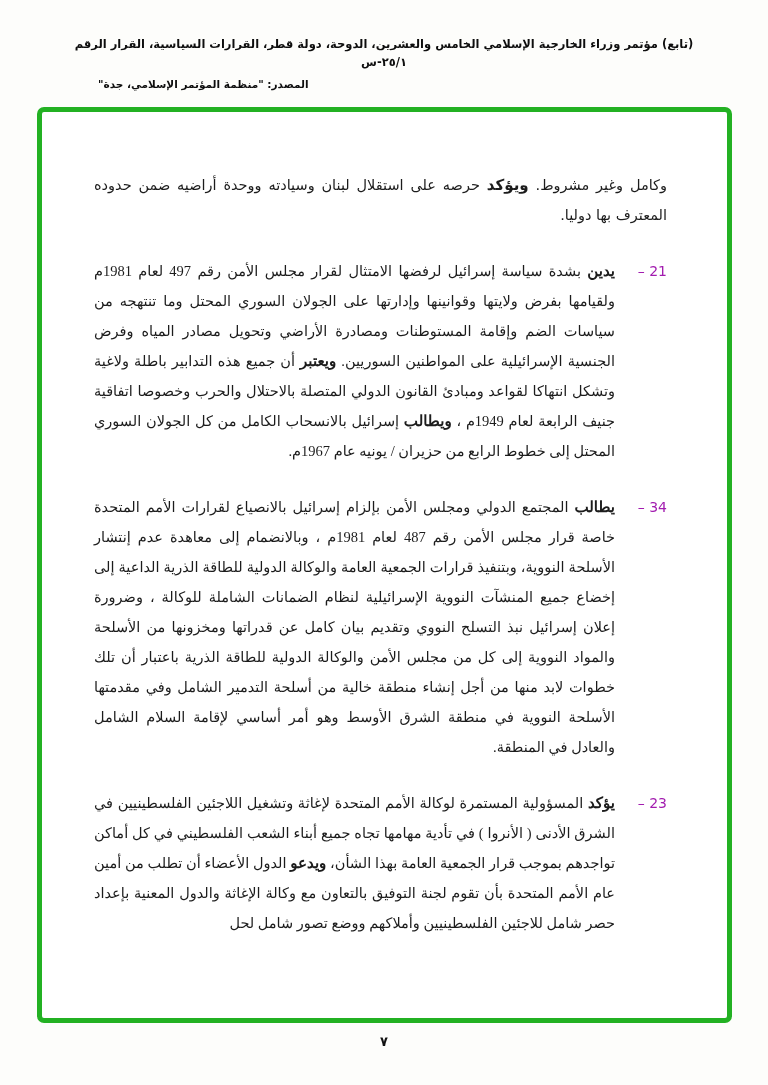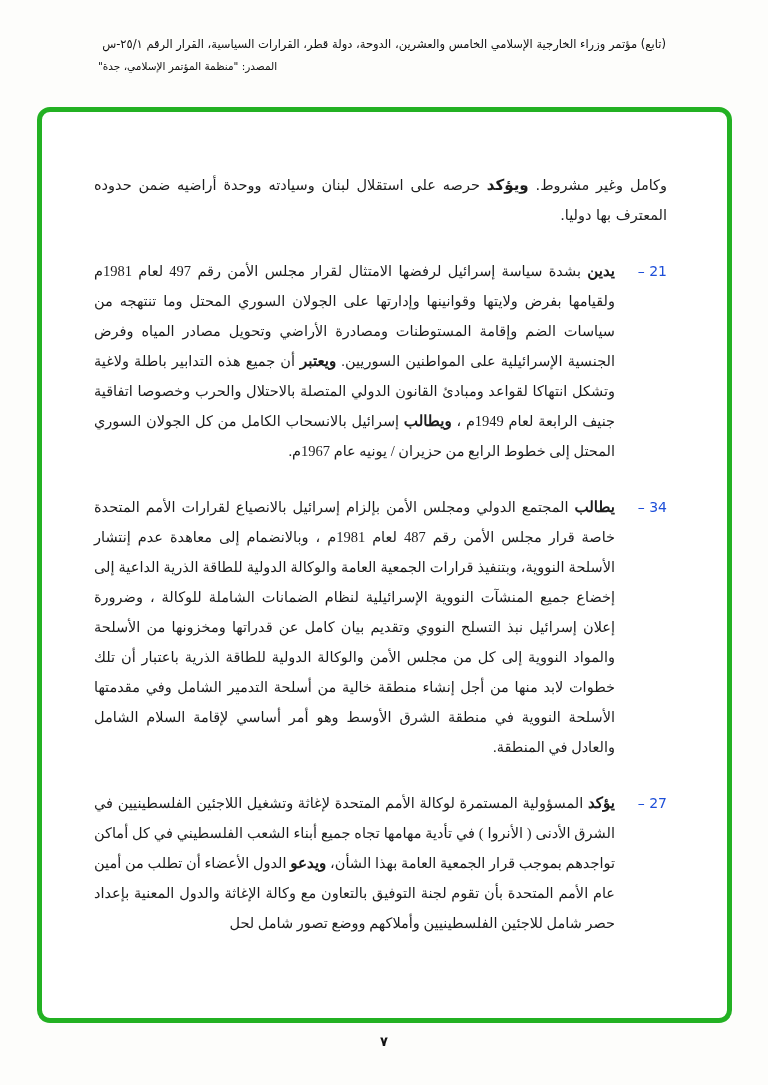--- a/index.html
+++ b/index.html
@@ -9,46 +9,46 @@
     font-family: "DejaVu Sans", sans-serif;
     color: #161616;
     overflow: hidden;
   }
   .page { position: relative; width: 768px; height: 1085px; background: #fdfdfb; }
 
   
   .header {
     position: absolute; top: 36px; left: 58px; right: 58px;
     direction: rtl; text-align: center;
-    font-weight: normal; font-size: 11.5px; line-height: 1.55; color: #0e0e0e;
+    font-weight: bold; font-size: 11.5px; line-height: 1.55; color: #0e0e0e;
   }
   .header-line2 {
     direction: rtl; text-align: left;
     font-size: 10.5px; margin-top: 4px; padding-left: 40px;
   }
 
   
   .frame {
     position: absolute; box-sizing: border-box;
     left: 37px; top: 107px; width: 695px; height: 916px;
     border: 5px solid var(--frame-green, #23b123);
-    border-radius: 13px;
+    border-radius: 7px;
     background: #ffffff;
     overflow: hidden;
   }
 
   
   .content {
     position: absolute; top: 58px; right: 60px; left: 52px;
     direction: rtl; text-align: justify;
     font-size: 14.5px; line-height: 30px; color: #1c1c1c;
   }
   .intro { margin: 0; }
   .para { display: flex; margin-top: 26px; }
-  .num { flex: none; width: 52px; font-size: 14px; color: #1d4ed8; }
+  .num { flex: none; width: 52px; font-size: 14px; color: #a21caf; }
   .pbody { flex: 1; font-family: Liberation Serif, serif; }
   .bold { font-weight: bold; font-size: 1.04em; }
 
   
   .footer {
     position: absolute; left: 0; right: 0; top: 1034px;
     text-align: center; font-weight: bold; font-size: 13px; color: #111;
   }
 </style>
 </head>
@@ -67,21 +67,21 @@
       <div>
           <div class="para">
             <div class="num">21 –</div>
             <div class="pbody"><span class="bold">يدين</span><span> بشدة سياسة إسرائيل لرفضها الامتثال لقرار مجلس الأمن رقم 497 لعام 1981م ولقيامها بفرض ولايتها وقوانينها وإدارتها على الجولان السوري المحتل وما تنتهجه من سياسات الضم وإقامة المستوطنات ومصادرة الأراضي وتحويل مصادر المياه وفرض الجنسية الإسرائيلية على المواطنين السوريين. </span><span class="bold">ويعتبر</span><span> أن جميع هذه التدابير باطلة ولاغية وتشكل انتهاكا لقواعد ومبادئ القانون الدولي المتصلة بالاحتلال والحرب وخصوصا اتفاقية جنيف الرابعة لعام 1949م ، </span><span class="bold">ويطالب</span><span> إسرائيل بالانسحاب الكامل من كل الجولان السوري المحتل إلى خطوط الرابع من حزيران / يونيه عام 1967م.</span></div>
           </div>
           <div class="para">
             <div class="num">34 –</div>
             <div class="pbody"><span class="bold">يطالب</span><span> المجتمع الدولي ومجلس الأمن بإلزام إسرائيل بالانصياع لقرارات الأمم المتحدة خاصة قرار مجلس الأمن رقم 487 لعام 1981م ، وبالانضمام إلى معاهدة عدم إنتشار الأسلحة النووية، وبتنفيذ قرارات الجمعية العامة والوكالة الدولية للطاقة الذرية الداعية إلى إخضاع جميع المنشآت النووية الإسرائيلية لنظام الضمانات الشاملة للوكالة ، وضرورة إعلان إسرائيل نبذ التسلح النووي وتقديم بيان كامل عن قدراتها ومخزونها من الأسلحة والمواد النووية إلى كل من مجلس الأمن والوكالة الدولية للطاقة الذرية باعتبار أن تلك خطوات لابد منها من أجل إنشاء منطقة خالية من أسلحة التدمير الشامل وفي مقدمتها الأسلحة النووية في منطقة الشرق الأوسط وهو أمر أساسي لإقامة السلام الشامل والعادل في المنطقة.</span></div>
           </div>
           <div class="para">
-            <div class="num">27 –</div>
+            <div class="num">23 –</div>
             <div class="pbody"><span class="bold">يؤكد</span><span> المسؤولية المستمرة لوكالة الأمم المتحدة لإغاثة وتشغيل اللاجئين الفلسطينيين في الشرق الأدنى ( الأنروا ) في تأدية مهامها تجاه جميع أبناء الشعب الفلسطيني في كل أماكن تواجدهم بموجب قرار الجمعية العامة بهذا الشأن، </span><span class="bold">ويدعو</span><span> الدول الأعضاء أن تطلب من أمين عام الأمم المتحدة بأن تقوم لجنة التوفيق بالتعاون مع وكالة الإغاثة والدول المعنية بإعداد حصر شامل للاجئين الفلسطينيين وأملاكهم ووضع تصور شامل لحل</span></div>
           </div>
         </div>
     </div>
   </div>
 
   <div class="footer">
     <span>٧</span>
   </div>
 

